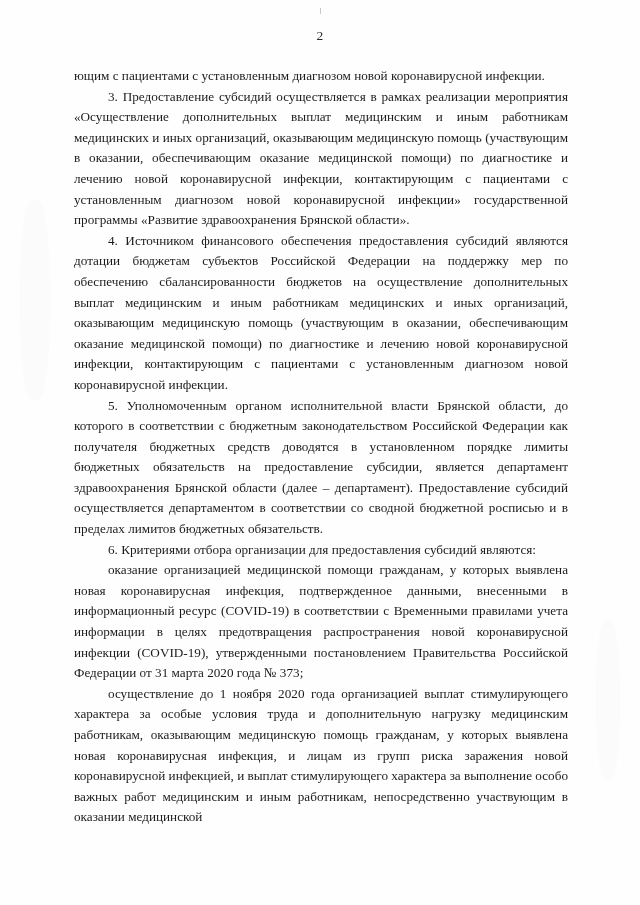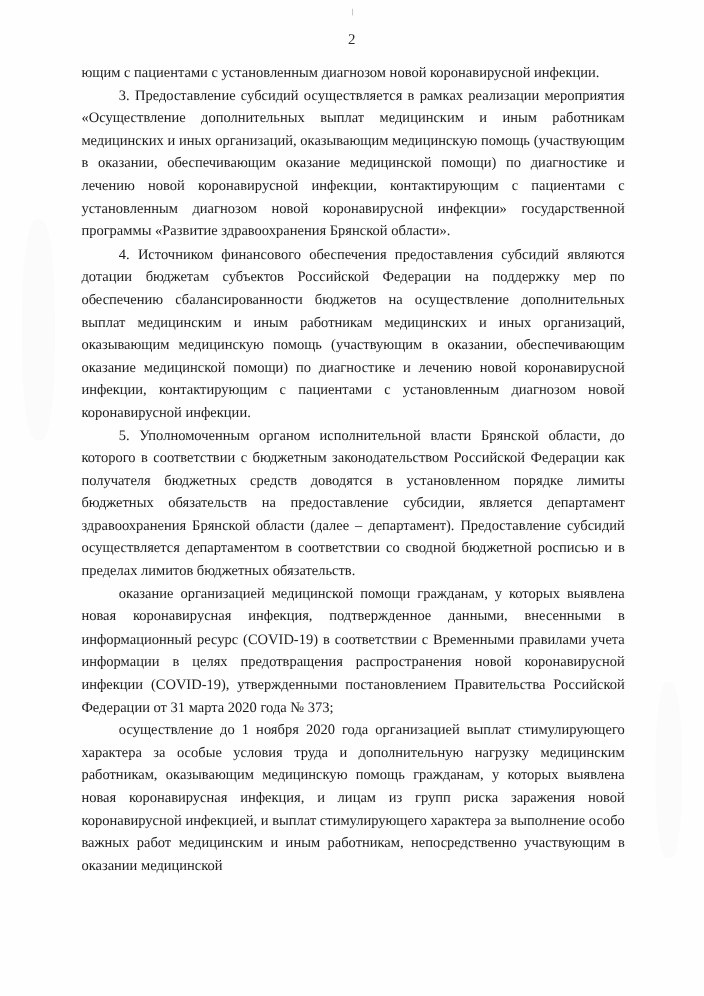--- a/index.html
+++ b/index.html
@@ -36,21 +36,21 @@
   .tick {
     position: absolute;
     top: 8px;
     left: 320px;
     width: 1px;
     height: 6px;
     background: #c9c9c9;
   }
   .body-text {
     position: absolute;
-    top: 56px;
+    top: 66px;
     left: 74px;
     width: 494px;
     font-size: 13.2px;
     line-height: 20.6px;
     text-align: justify;
     text-justify: inter-word;
     color: #1b1b1b;
   }
   p {
     margin: 0;
@@ -79,16 +79,17 @@
   <div class="smudge s1"></div>
   <div class="smudge s2"></div>
 
   <div class="page-number">2</div>
 
   <div class="body-text">
     <p class="cont">ющим с пациентами с установленным диагнозом новой коронавирусной инфекции.</p>
     <p class="indent">3. Предоставление субсидий осуществляется в рамках реализации мероприятия «Осуществление дополнительных выплат медицинским и иным работникам медицинских и иных организаций, оказывающим медицинскую помощь (участвующим в оказании, обеспечивающим оказание медицинской помощи) по диагностике и лечению новой коронавирусной инфекции, контактирующим с пациентами с установленным диагнозом новой коронавирусной инфекции» государственной программы «Развитие здравоохранения Брянской области».</p>
     <p class="indent">4. Источником финансового обеспечения предоставления субсидий являются дотации бюджетам субъектов Российской Федерации на поддержку мер по обеспечению сбалансированности бюджетов на осуществление дополнительных выплат медицинским и иным работникам медицинских и иных организаций, оказывающим медицинскую помощь (участвующим в оказании, обеспечивающим оказание медицинской помощи) по диагностике и лечению новой коронавирусной инфекции, контактирующим с пациентами с установленным диагнозом новой коронавирусной инфекции.</p>
     <p class="indent">5. Уполномоченным органом исполнительной власти Брянской области, до которого в соответствии с бюджетным законодательством Российской Федерации как получателя бюджетных средств доводятся в установленном порядке лимиты бюджетных обязательств на предоставление субсидии, является департамент здравоохранения Брянской области (далее – департамент). Предоставление субсидий осуществляется департаментом в соответствии со сводной бюджетной росписью и в пределах лимитов бюджетных обязательств.</p>
+    <p class="indent">6. Критериями отбора организации для предоставления субсидий являются:</p>
     <p class="indent">оказание организацией медицинской помощи гражданам, у которых выявлена новая коронавирусная инфекция, подтвержденное данными, внесенными в информационный ресурс (COVID-19) в соответствии с Временными правилами учета информации в целях предотвращения распространения новой коронавирусной инфекции (COVID-19), утвержденными постановлением Правительства Российской Федерации от 31 марта 2020 года № 373;</p>
     <p class="indent">осуществление до 1 ноября 2020 года организацией выплат стимулирующего характера за особые условия труда и дополнительную нагрузку медицинским работникам, оказывающим медицинскую помощь гражданам, у которых выявлена новая коронавирусная инфекция, и лицам из групп риска заражения новой коронавирусной инфекцией, и выплат стимулирующего характера за выполнение особо важных работ медицинским и иным работникам, непосредственно участвующим в оказании медицинской</p>
   </div>
 </div>
 
 </body></html>

